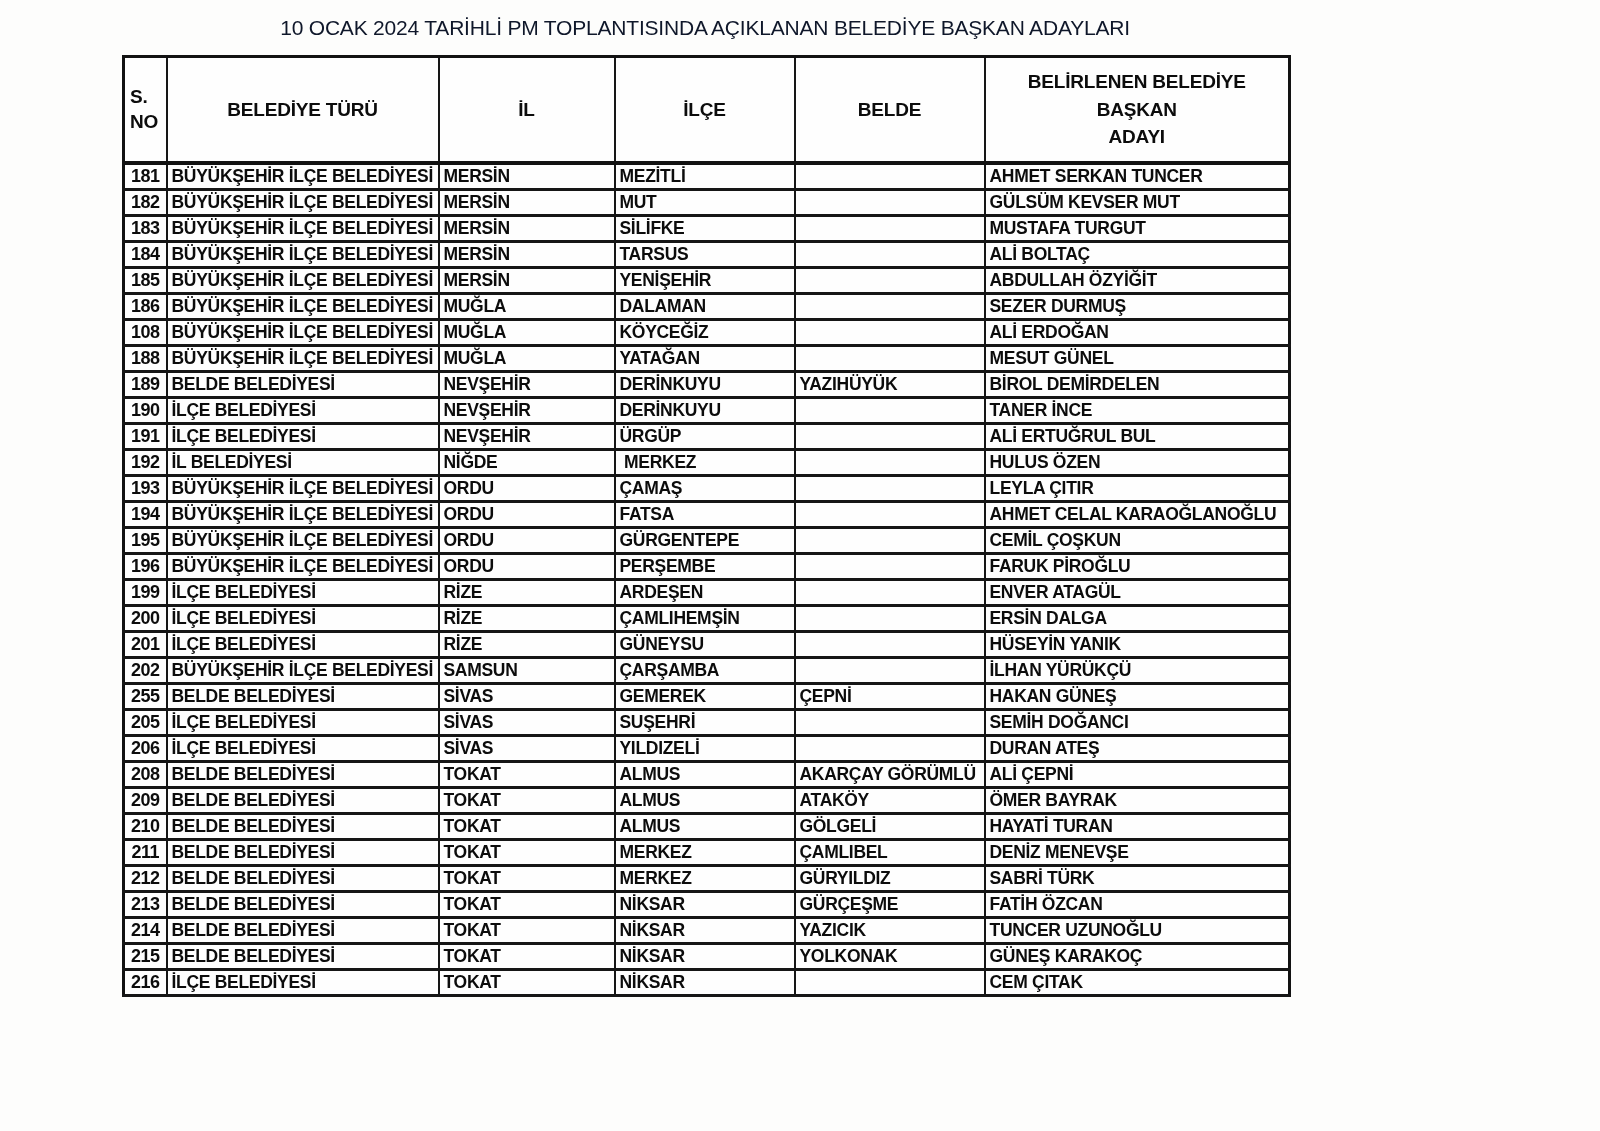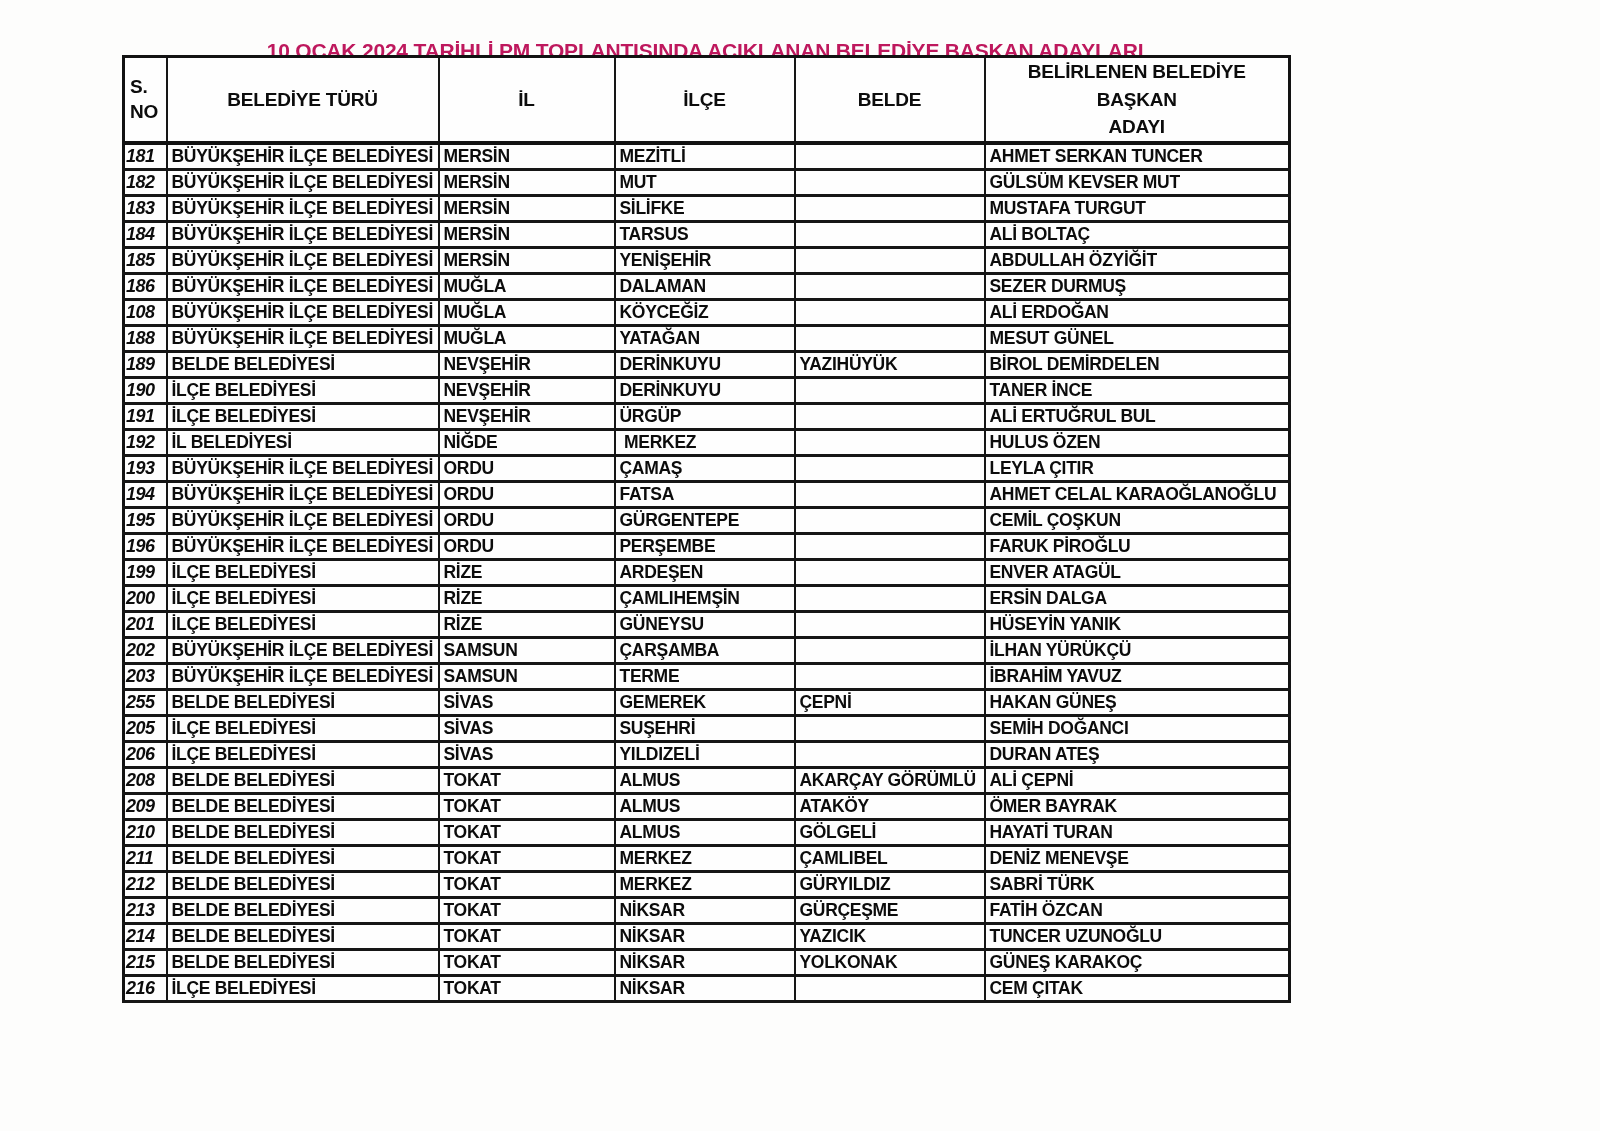--- a/index.html
+++ b/index.html
@@ -11,27 +11,27 @@
     height: 1131px;
     position: relative;
     background: #fdfdfc;
     font-family: "Liberation Sans", sans-serif;
     color: #0c0c0c;
     overflow: hidden;
   }
   .doc-title {
     position: absolute;
     left: 122px;
-    top: 39px;
+    top: 16px;
     width: 1166px;
     text-align: center;
     font-size: 21px;
-    font-weight: bold;
+    font-weight: normal;
     letter-spacing: -0.2px;
-    color: #be185d;
+    color: #0f172a;
   }
   table.cand-table {
     position: absolute;
     left: 122px;
     top: 55px;
     width: 1166px;
     border-collapse: collapse;
     table-layout: fixed;
     border: 3px solid #121212;
   }
@@ -41,21 +41,21 @@
     overflow: hidden;
   }
   .cand-table thead th {
     height: 57px;
     font-size: 19px;
     font-weight: bold;
     text-align: center;
     vertical-align: middle;
     white-space: pre-line;
     line-height: 1.45;
-    padding: 0 6px;
+    padding: 10px 6px;
     letter-spacing: -0.2px;
     border-bottom: 4px solid #121212;
     background: #fefefe;
   }
   .cand-table thead th.col-sno {
     text-align: left;
     padding: 0 0 0 5px;
     line-height: 1.35;
   }
   .cand-table td {
@@ -64,24 +64,24 @@
     font-weight: bold;
     white-space: pre;
     vertical-align: middle;
     padding: 1px 3px 1px 4px;
     letter-spacing: -0.3px;
     border-top-width: 3px;
     border-bottom-width: 3px;
     background: #fefefe;
   }
   .cand-table td.cell-sno {
+    text-align: center;
     padding: 1px 1px;
     font-size: 18px;
     letter-spacing: -0.5px;
-    font-style: italic;
   }
 </style>
 </head>
 <body>
 
 <div class="doc-title">10 OCAK 2024 TARİHLİ PM TOPLANTISINDA AÇIKLANAN BELEDİYE BAŞKAN ADAYLARI</div>
 
 <table class="cand-table">
   <colgroup>
     <col style="width:43px">
@@ -258,28 +258,20 @@
   </tr>
       <tr>
     <td class="cell-sno">202</td>
     <td class="cell-turu">BÜYÜKŞEHİR İLÇE BELEDİYESİ</td>
     <td class="cell-il">SAMSUN</td>
     <td class="cell-ilce">ÇARŞAMBA</td>
     <td class="cell-belde"></td>
     <td class="cell-aday">İLHAN YÜRÜKÇÜ</td>
   </tr>
       <tr>
-    <td class="cell-sno">203</td>
-    <td class="cell-turu">BÜYÜKŞEHİR İLÇE BELEDİYESİ</td>
-    <td class="cell-il">SAMSUN</td>
-    <td class="cell-ilce">TERME</td>
-    <td class="cell-belde"></td>
-    <td class="cell-aday">İBRAHİM YAVUZ</td>
-  </tr>
-      <tr>
     <td class="cell-sno">255</td>
     <td class="cell-turu">BELDE BELEDİYESİ</td>
     <td class="cell-il">SİVAS</td>
     <td class="cell-ilce">GEMEREK</td>
     <td class="cell-belde">ÇEPNİ</td>
     <td class="cell-aday">HAKAN GÜNEŞ</td>
   </tr>
       <tr>
     <td class="cell-sno">205</td>
     <td class="cell-turu">İLÇE BELEDİYESİ</td>

